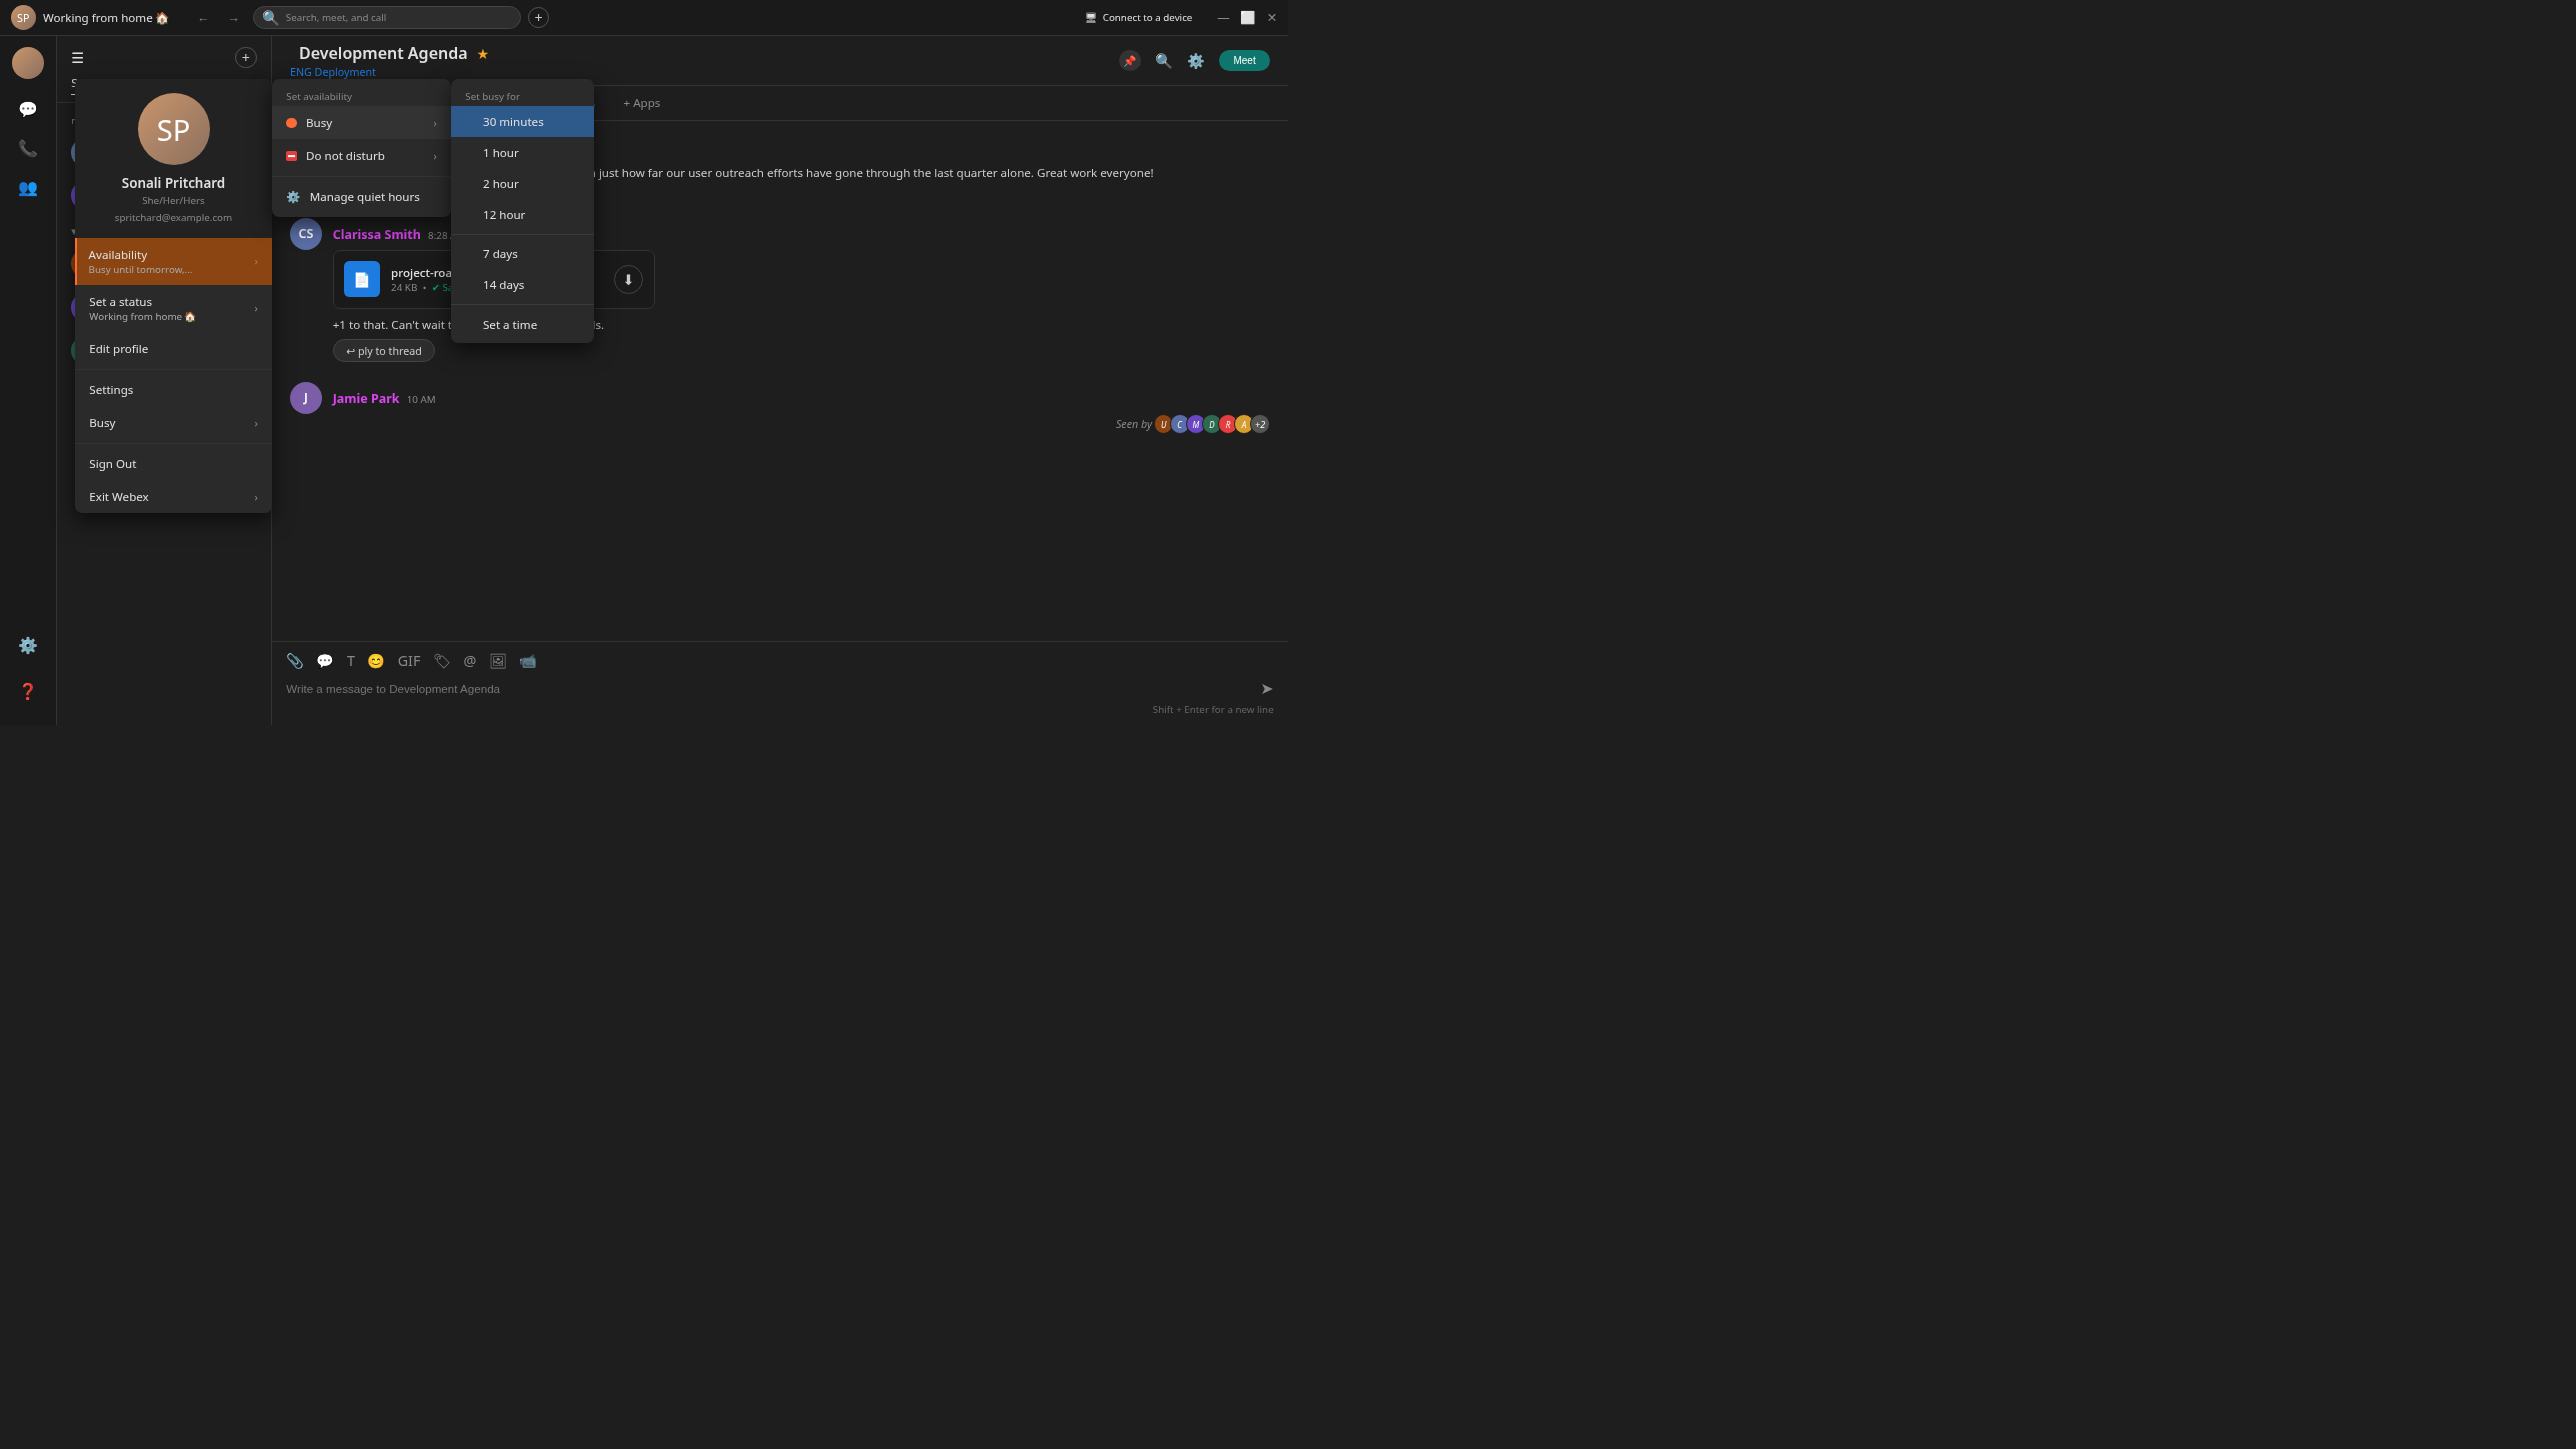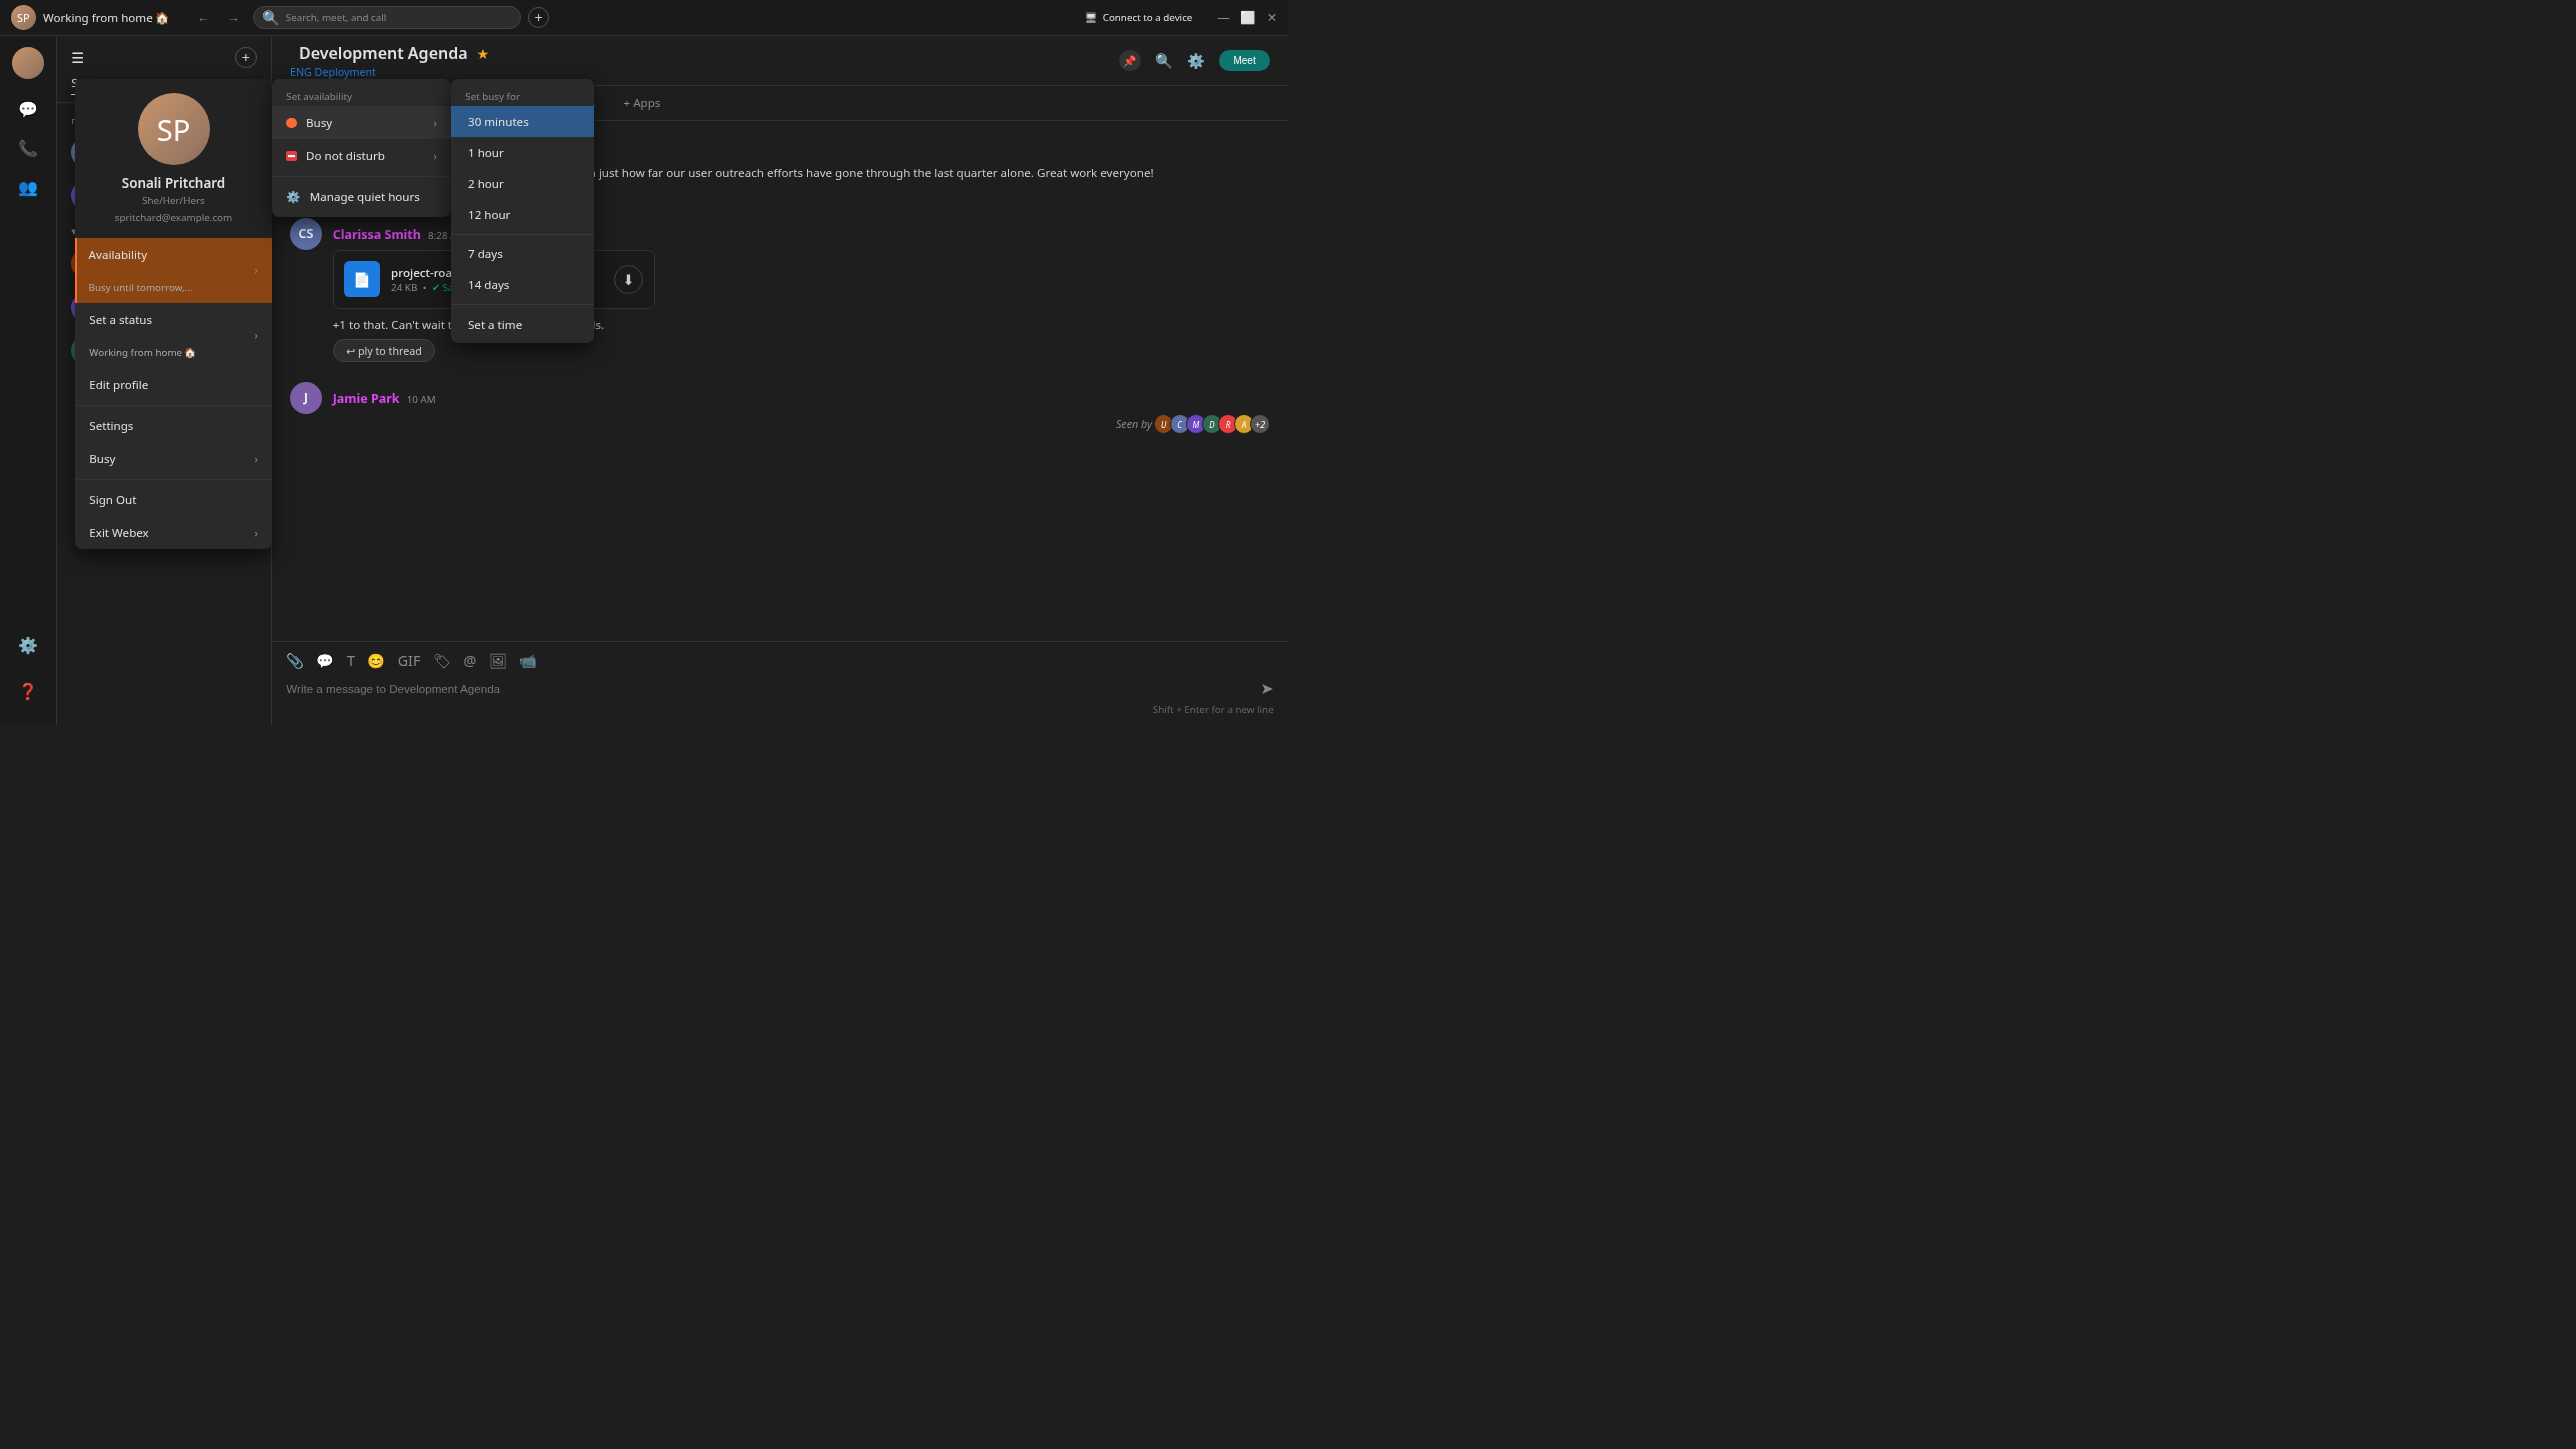--- a/index.html
+++ b/index.html
@@ -531,21 +531,21 @@
       color: #e0e0e0;
     }
     .profile-menu-item.active-item {
       background: #8B4513;
       border-left: 2.7px solid #ff6b35;
       padding-left: 11.6px;
     }
     .profile-menu-sub {
       font-size: 9.8px;
       color: #aaa;
-      margin-top: 19px;
+      margin-top: 1px;
     }
     .profile-menu-label { flex: 1; }
     .menu-arrow { color: #888; font-size: 10.7px; }
     .menu-divider {
       height: 0.9px;
       background: #333;
       margin: 3.6px 0;
     }
 
     
@@ -615,21 +615,21 @@
       padding: 3.6px 0;
     }
     .set-busy-header {
       font-size: 9.8px;
       color: #888;
       padding: 7.2px 14.3px 3.6px;
     }
     .set-busy-item {
       display: flex;
       align-items: center;
-      padding: 8px 17px;
+      padding: 8px 32px;
       cursor: pointer;
       font-size: 11.6px;
       color: #e0e0e0;
     }
     .set-busy-item.highlighted { background: #2d5a8a; }
     .set-busy-divider {
       height: 0.9px;
       background: #3a3a3a;
       margin: 3.6px 0;
     }

